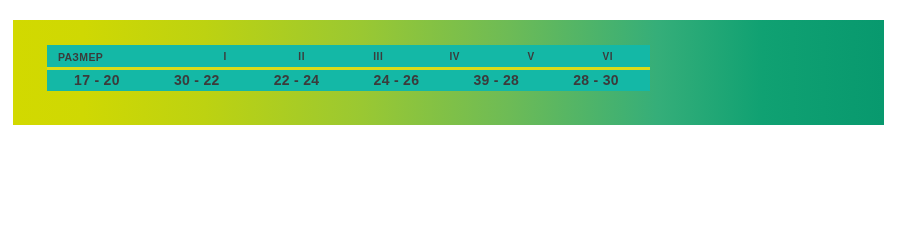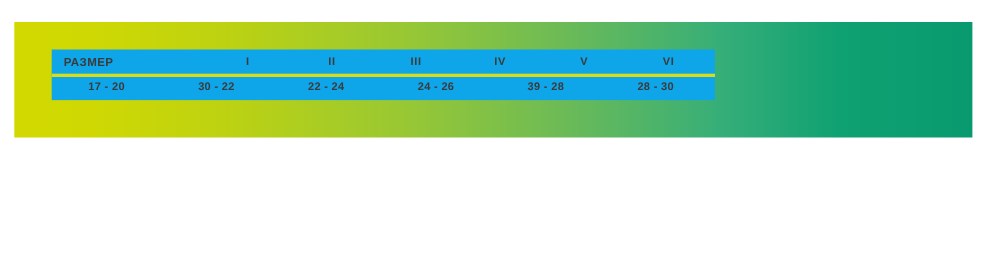--- a/index.html
+++ b/index.html
@@ -40,21 +40,21 @@
         #08996e 100%);
   }
 
   
   .table {
     position: absolute;
     left: 47px;
     top: 45px;
     width: 603px;
     height: 46px;
-    background: #0ea5e9;
+    background: #14b8a6;
     box-sizing: border-box;
   }
 
   .row {
     position: absolute;
     left: 0;
     width: 100%;
     height: 23px;
     display: flex;
     align-items: center;
@@ -83,21 +83,21 @@
   }
 
   .cells {
     flex: 1;
     display: flex;
     padding-right: 4px;
   }
   .cell {
     flex: 1;
     text-align: center;
-    font-size: 10px;
+    font-size: 14px;
     font-weight: bold;
     color: #3b3b3b;
     letter-spacing: 0.3px;
     white-space: nowrap;
   }
   .cell-roman {
     font-size: 10px;
     letter-spacing: 0.6px;
   }
 

